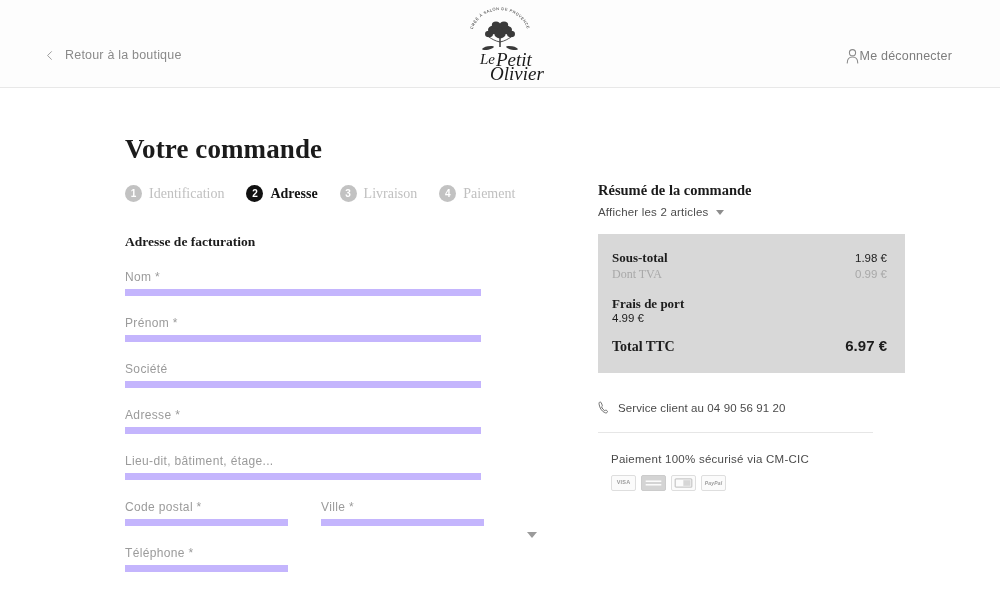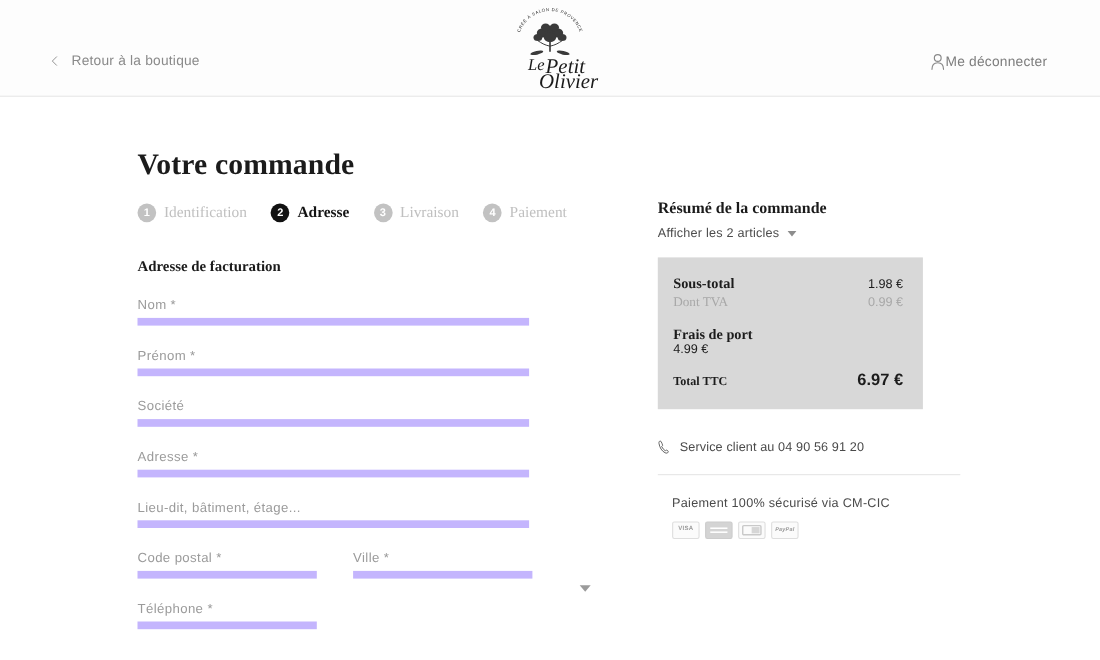--- a/index.html
+++ b/index.html
@@ -114,38 +114,38 @@
   .mini-caret {
     width: 0; height: 0;
     border-left: 4px solid transparent;
     border-right: 4px solid transparent;
     border-top: 5px solid #8d8d8d;
   }
 
   .totals-box {
     background: #d8d8d8;
     padding: 16px 18px 18px 14px;
-    width: 241px;
+    width: 307px;
   }
   .t-row {
     display: flex; justify-content: space-between; align-items: baseline;
   }
   .t-label {
     font-family: "Liberation Serif", serif;
     font-size: 13px; font-weight: 700; color: #1c1c1c;
   }
   .t-val { font-size: 11.5px; color: #1c1c1c; }
   .t-row.sub .t-label {
     font-weight: 400; color: #a8a8a8; font-size: 12px;
   }
   .t-row.sub .t-val { color: #a8a8a8; }
   .t-row.sub { margin-top: 1px; }
   .t-row.ship { margin-top: 14px; flex-direction: column; }
   .t-row.total { margin-top: 13px; }
-  .t-row.total .t-label { font-size: 11px; }
+  .t-row.total .t-label { font-size: 14px; }
   .t-row.total .t-val { font-size: 15px; font-weight: 700; }
 
   .service {
     display: flex; align-items: center; gap: 9px;
     margin-top: 28px; font-size: 11.5px; color: #4a4a4a;
     letter-spacing: .1px;
   }
   .phone-ico { display: block; width: 11px; height: 13px; }
 
   .hr { border-top: 1px solid #e6e6e6; margin: 18px 0 0 0; width: 275px; }

